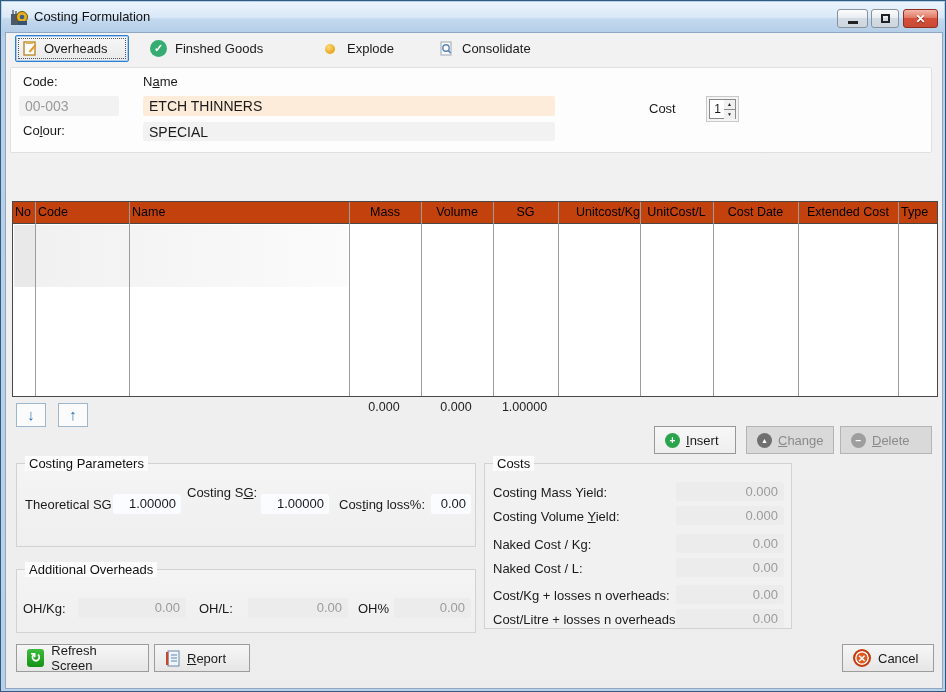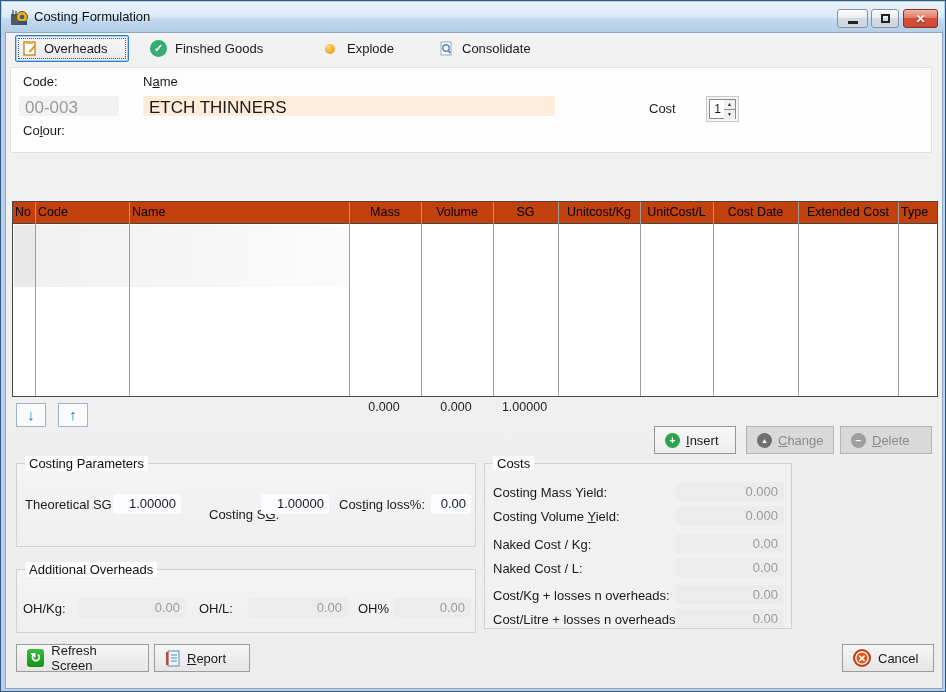--- a/index.html
+++ b/index.html
@@ -41,21 +41,21 @@
   .icon-check { width:17px; height:17px; border-radius:50%; background:#35ac72; color:#fff;
     font-size:11px; font-weight:bold; display:flex; align-items:center; justify-content:center; }
   .icon-ball { width:10px; height:10px; border-radius:50%;
     background:radial-gradient(circle at 35% 30%,#ffd977,#e8a71f 70%); margin:0 4px; }
 
   
   .panel { position:absolute; background:#fdfdfd; border:1px solid #e0e0e0; border-radius:2px; }
   .panel-codes { left:4px; top:34px; width:922px; height:86px; }
   .panel-dates { left:4px; top:128px; width:922px; height:34px; }
   .lbl { position:absolute; color:#1a1a1a; white-space:nowrap; }
-  .field { position:absolute; background:#f2f2f2; border-radius:2px; padding:2px 6px; font-size:17px;
+  .field { position:absolute; background:#f2f2f2; border-radius:2px; padding:2px 6px; font-size:14px;
     white-space:nowrap; overflow:hidden; }
   .field.peach { background:#fcecd9; }
   .field.dim { color:#9a9a9a; }
 
   
   .spinner { position:absolute; left:695px; top:28px; width:33px; height:26px;
     border:1px solid #c9c9c9; background:#f4f4f4; padding:2px; }
   .spin-box { position:absolute; left:2px; top:2px; width:17px; height:20px; border:1px solid #8a8a8a;
     background:#fff; text-align:center; font-size:12px; line-height:19px; }
   .spin-btns { position:absolute; right:2px; top:2px; width:12px; height:20px; border:1px solid #8a8a8a;
@@ -167,40 +167,41 @@
         <span>Consolidate</span>
       </div>
     </div>
 
     <div class="panel panel-codes">
       <span class="lbl" style="left:12px; top:6px;">Code:</span>
       <span class="lbl" style="left:132px; top:6px;">N<u>a</u>me</span>
       <div class="field dim" style="left:8px; top:28px; width:100px; height:20px;">00-003</div>
       <div class="field peach" style="left:132px; top:28px; width:412px; height:20px;">ETCH THINNERS</div>
       <span class="lbl" style="left:12px; top:55px;">Co<u>l</u>our:</span>
+      <div class="field" style="left:132px; top:54px; width:412px; height:19px;">SPECIAL</div>
       <span class="lbl" style="left:638px; top:33px;">Cost</span>
       <div class="spinner">
         <div class="spin-box">1</div>
         <div class="spin-btns">
           <span>▲</span>
           <span>▼</span>
         </div>
       </div>
     </div>
 
 
     <div class="grid">
       <div class="grid-header">
         <span class="gh" style="left:2px;  width:20px;">No</span>
         <span class="gh" style="left:25px; width:88px;">Code</span>
         <span class="gh" style="left:119px;width:214px;">Name</span>
         <span class="gh" style="left:336px;width:72px; text-align:center;">Mass</span>
         <span class="gh" style="left:408px;width:72px; text-align:center;">Volume</span>
         <span class="gh" style="left:480px;width:65px; text-align:center;">SG</span>
-        <span class="gh" style="left:545px;width:82px; text-align:center;">Unitcost/Kg</span>
+        <span class="gh" style="left:545px;width:82px; padding-left:18px;">Unitcost/Kg</span>
         <span class="gh" style="left:627px;width:73px; text-align:center;">UnitCost/L</span>
         <span class="gh" style="left:700px;width:85px; text-align:center;">Cost Date</span>
         <span class="gh" style="left:785px;width:100px;text-align:center;">Extended Cost</span>
         <span class="gh" style="left:888px;width:36px;">Type</span>
       </div>
       <div class="grid-body">
         <div class="sel-no"></div>
         <div class="sel-main"></div>
       </div>
       <div class="vline" style="left:22px;"></div>
@@ -234,21 +235,21 @@
     </div>
     <div class="act act-del disabled">
       <span class="mini-circle mc-gray">−</span>
       <span><u>D</u>elete</span>
     </div>
 
     <div class="groupbox gb-params">
       <span class="gb-legend">Costing Parameters</span>
       <span class="lbl" style="left:8px; top:33px;">Theoretical SG</span>
       <div class="pfield" style="left:96px; top:30px; width:68px; height:20px;">1.00000</div>
-      <span class="lbl" style="left:170px; top:43px;margin-left:22px;">Costing S<u>G</u>:</span>
+      <span class="lbl" style="left:170px; top:21px;">Costing S<u>G</u>:</span>
       <div class="pfield" style="left:244px; top:30px; width:68px; height:20px;">1.00000</div>
       <span class="lbl" style="left:322px; top:33px;">Cos<u>t</u>ing loss%:</span>
       <div class="pfield" style="left:414px; top:30px; width:40px; height:20px;">0.00</div>
     </div>
 
     <div class="groupbox gb-oh">
       <span class="gb-legend">Additional Overheads</span>
       <span class="lbl" style="left:6px; top:31px;">OH/Kg:</span>
       <div class="gfield" style="left:61px; top:28px; width:108px; height:20px;">0.00</div>
       <span class="lbl" style="left:182px; top:31px;">OH/L:</span>

